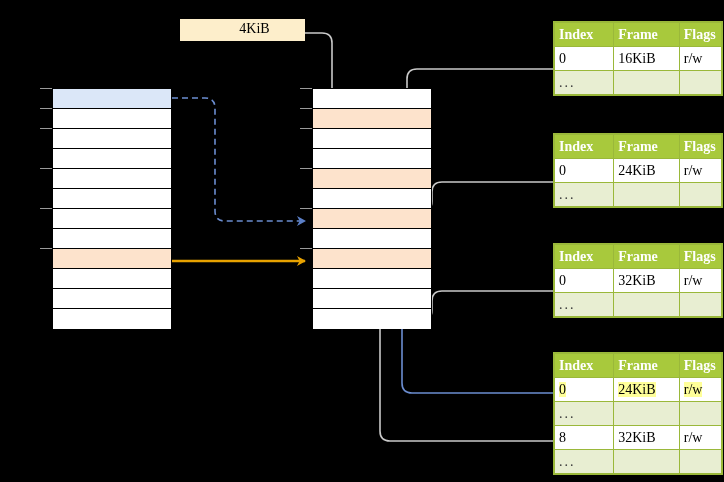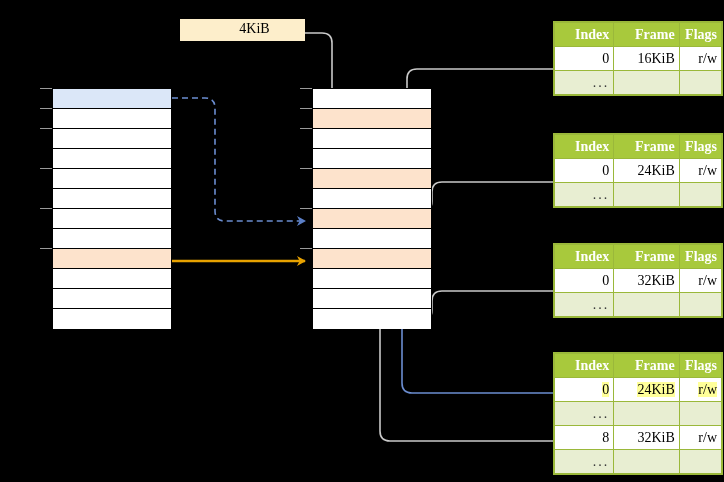--- a/index.html
+++ b/index.html
@@ -74,21 +74,21 @@
     border-collapse: collapse;
     width: 100%;
     table-layout: fixed;
   }
   .frame-table th, .frame-table td {
     border: 1px solid #9ab83a;
     font-size: 14px;
     padding: 1px 4px;
     height: 24px;
     box-sizing: border-box;
-    text-align: right;
+    text-align: left;
     vertical-align: middle;
     overflow: hidden;
     white-space: nowrap;
   }
   .frame-table th {
     background: #a8c93c;
     color: #ffffff;
     font-weight: bold;
   }
   .frame-table td {

